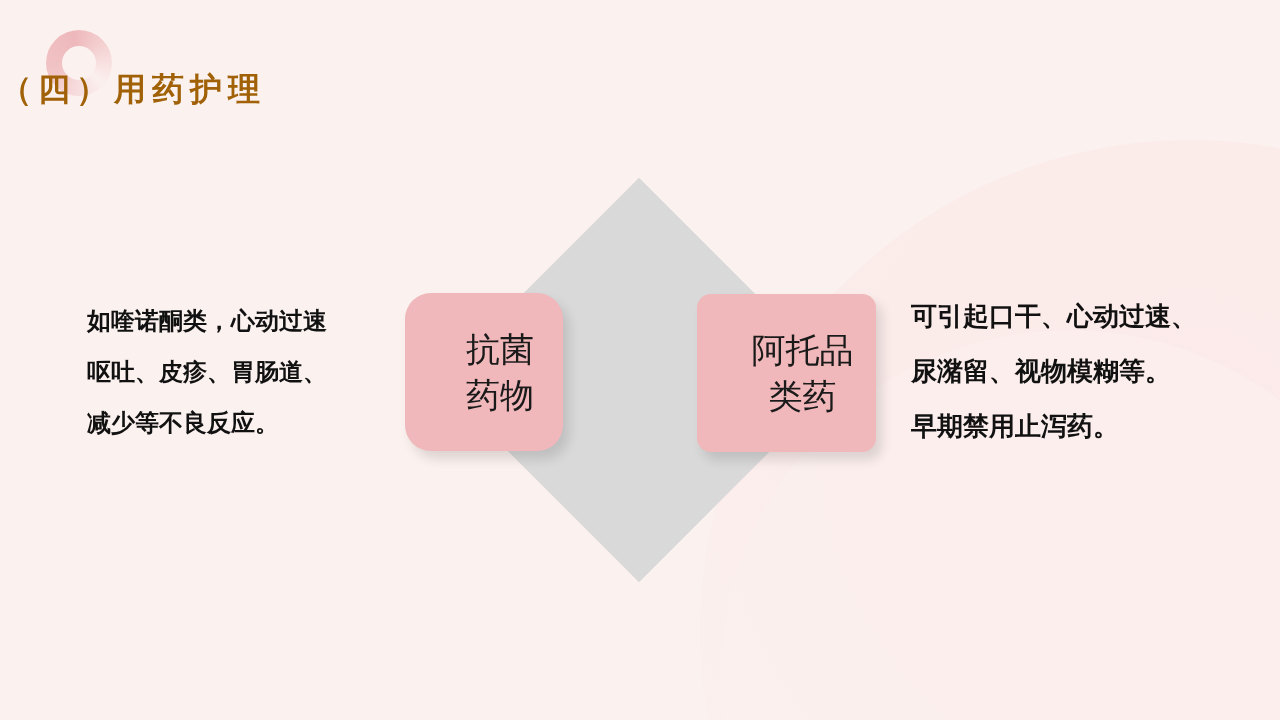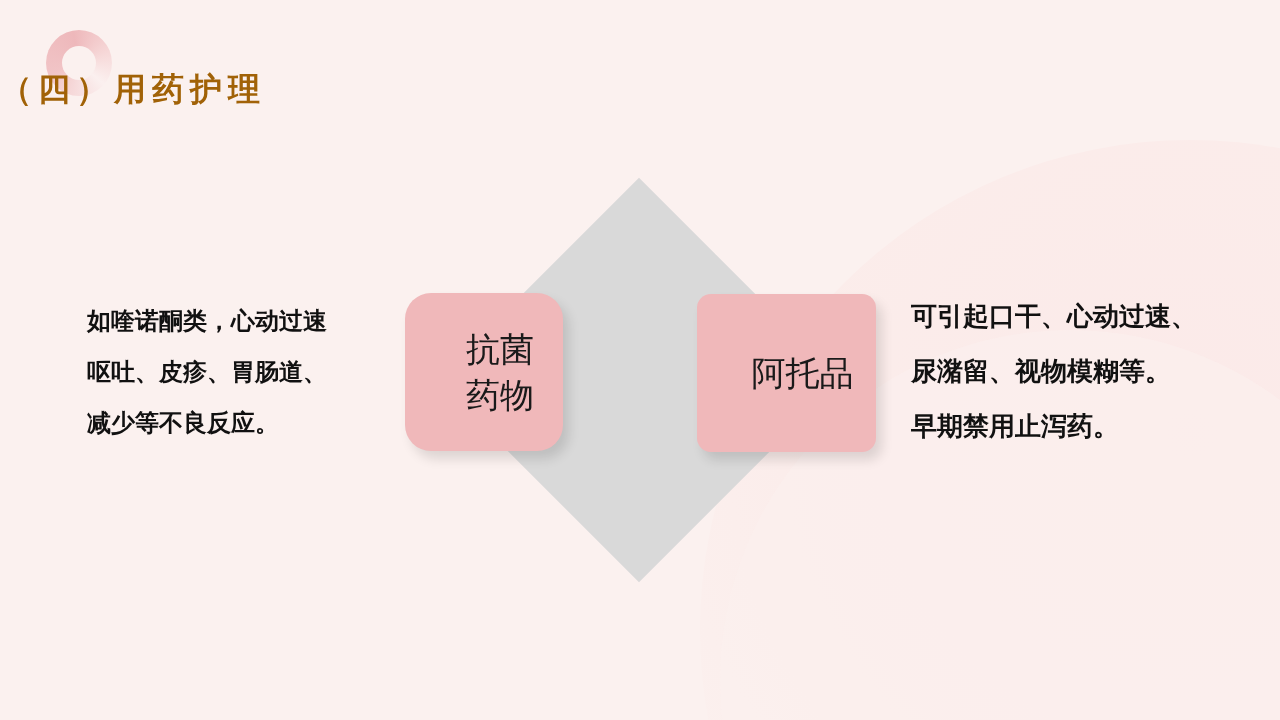--- a/index.html
+++ b/index.html
@@ -73,20 +73,21 @@
 <div class="card left">
   <div class="lines">
     <span>抗菌</span>
     <span>药物</span>
   </div>
 </div>
 
 <div class="card right">
   <div class="lines">
     <span>阿托品</span>
+    <span>类药</span>
   </div>
 </div>
 
 <div class="text-left">
   <div>如喹诺酮类，心动过速</div>
   <div>呕吐、皮疹、胃肠道、</div>
   <div>减少等不良反应。</div>
 </div>
 
 <div class="text-right">

